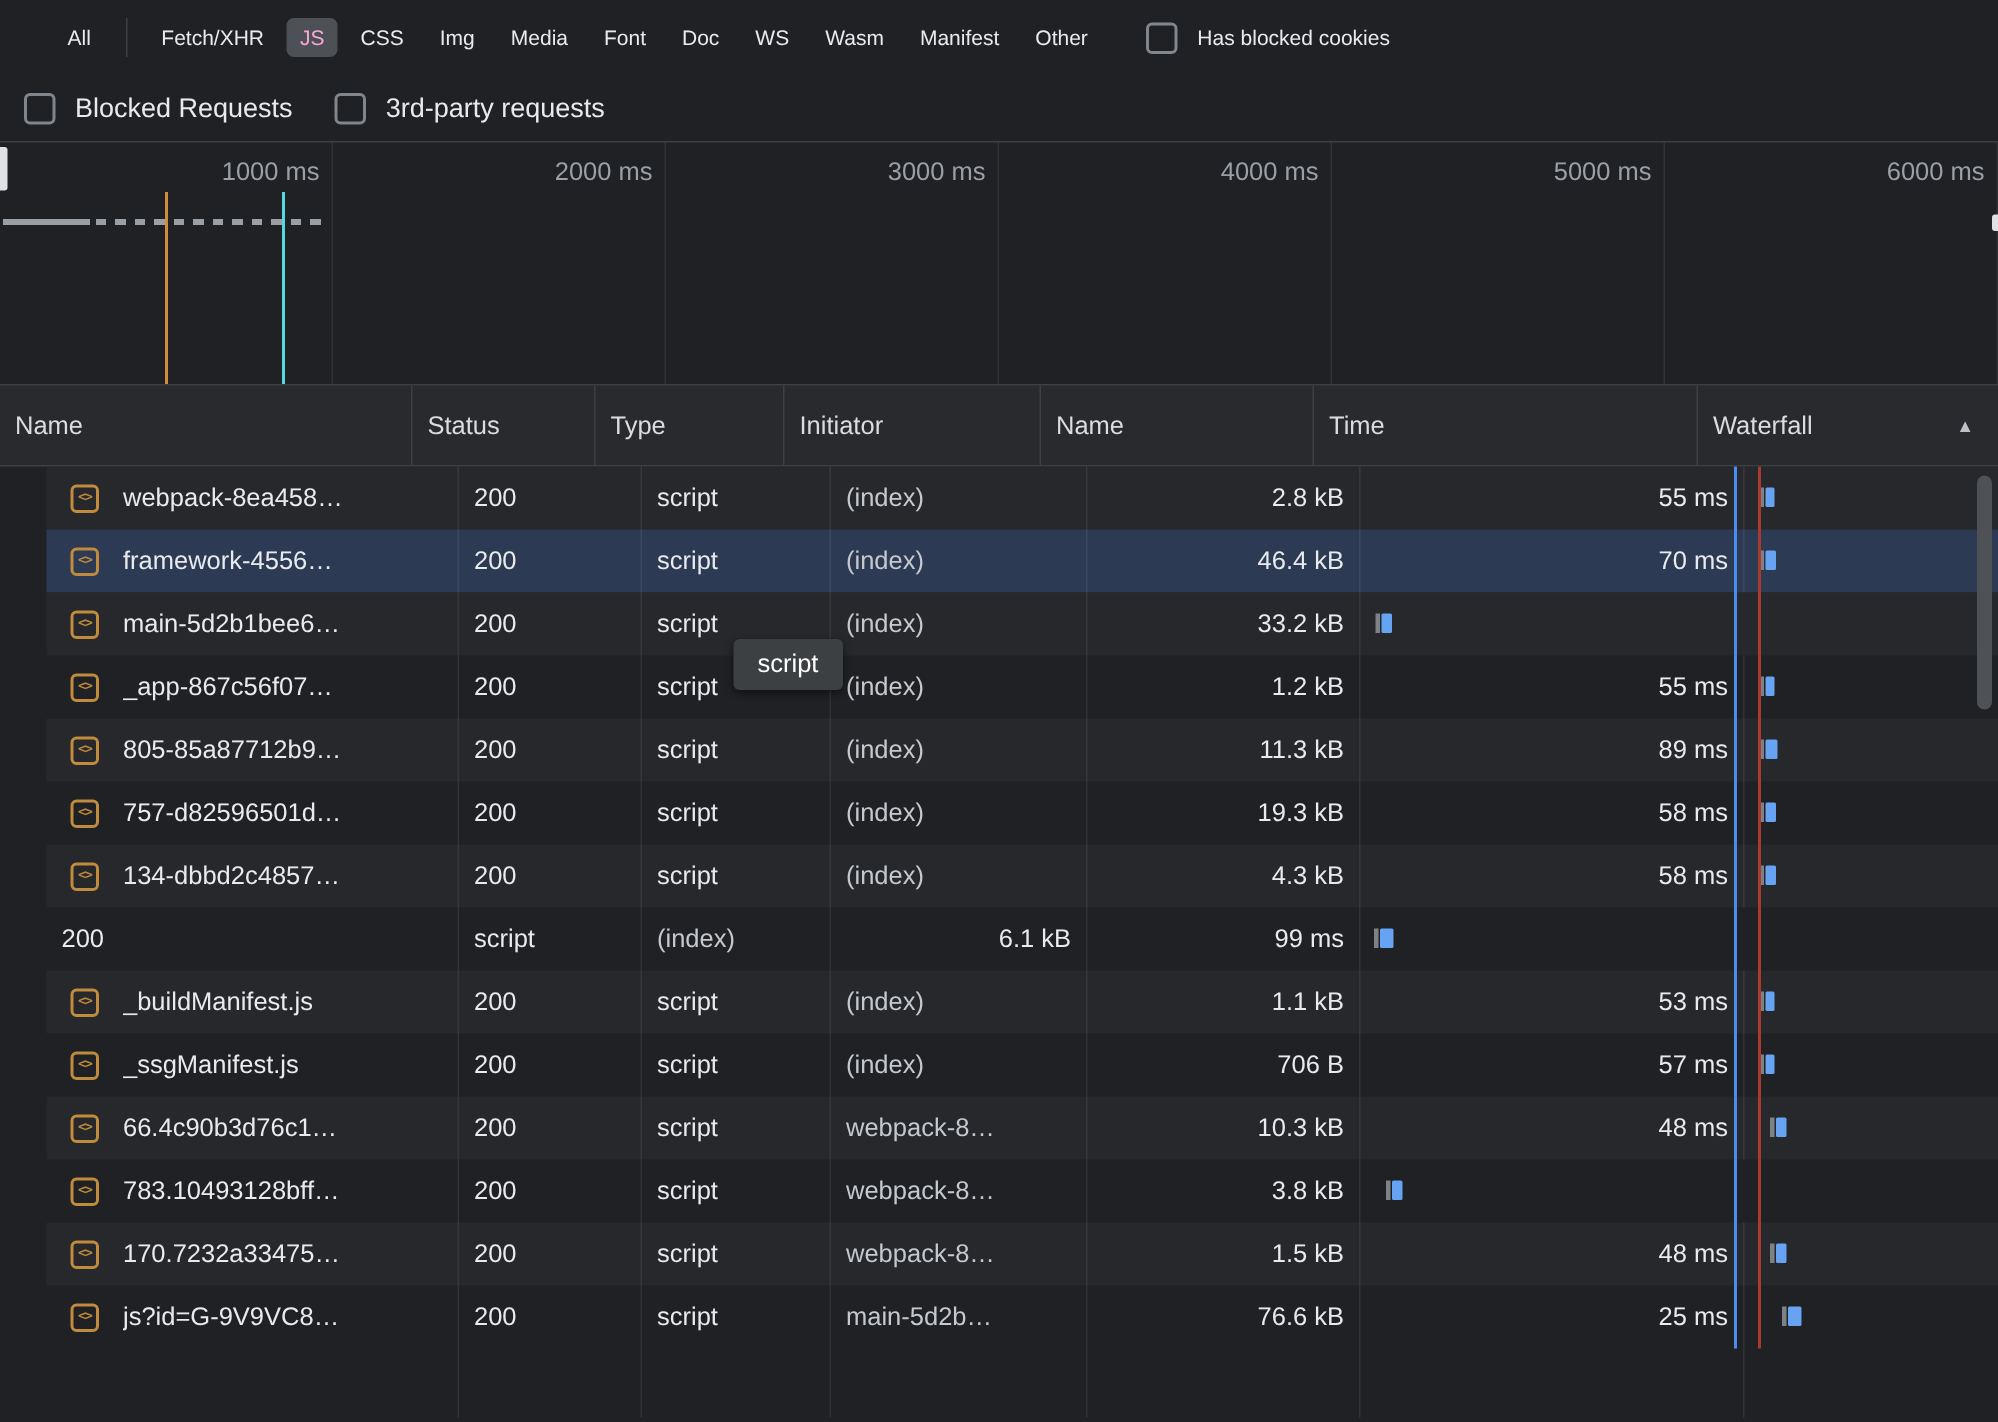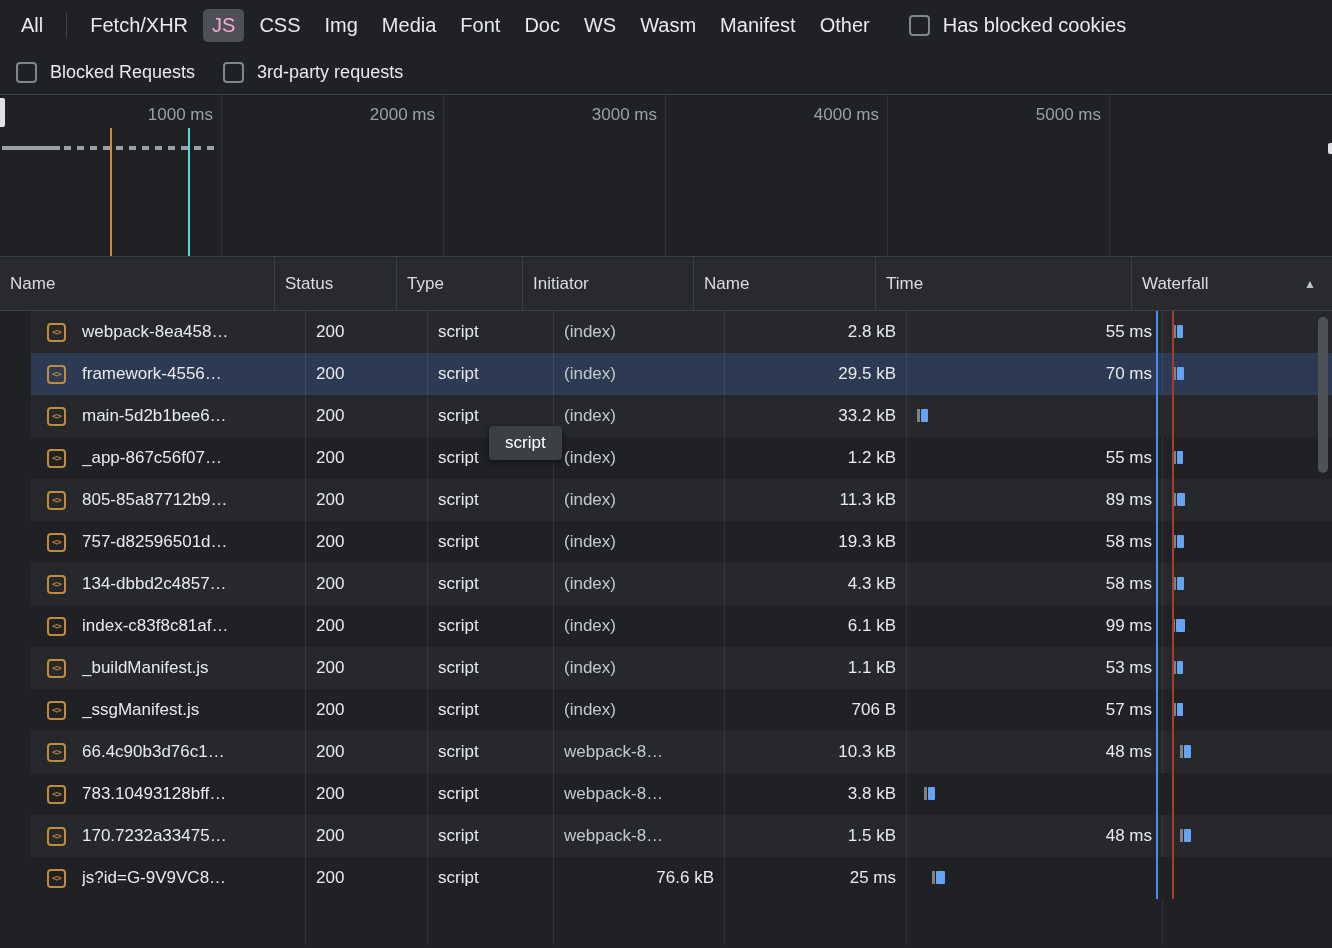--- a/index.html
+++ b/index.html
@@ -7,21 +7,21 @@
   body {
     background: var(--bg, #202124);
     color: var(--text, #e8eaed);
     font-family: "Liberation Sans", sans-serif;
     font-size: 17px;
   }
   .app { position:relative; width:1332px; height:948px; overflow:hidden; }
 
   
   .filters { height:95px; border-bottom:1px solid var(--border, #3c4043); }
-  .frow1 { height:50px; display:flex; align-items:center; padding:0 12px; font-size:20px; }
+  .frow1 { height:50px; display:flex; align-items:center; padding:0 12px; font-size:14px;margin-left:24px; }
   .ftypes { display:flex; align-items:center; gap:6px; }
   .pill { padding:5px 9px; border-radius:5px; cursor:default; white-space:nowrap; }
   .pill.sel { background: var(--pill-bg, #4d5156); color:#f9a8d4; }
   .vsep { width:1px; height:26px; background:var(--border, #3c4043); margin:0 8px; }
   .cbgroup { display:flex; align-items:center; gap:13px; white-space:nowrap; }
   .cbgroup.mleft { margin-left:30px; }
   .checkbox { width:21px; height:21px; border:2px solid #80868b; border-radius:4px; flex:none; }
   .frow2 { height:45px; display:flex; align-items:center; padding:0 16px; gap:28px; font-size:18px; }
 
   
@@ -118,20 +118,21 @@
     </div>
   </div>
 
   <div class="overview">
     <div class="ov-ruler">
         <div class="ov-sec"><span>1000 ms</span></div>
         <div class="ov-sec"><span>2000 ms</span></div>
         <div class="ov-sec"><span>3000 ms</span></div>
         <div class="ov-sec"><span>4000 ms</span></div>
         <div class="ov-sec"><span>5000 ms</span></div>
+        <div class="ov-sec"><span>6000 ms</span></div>
       </div>
     <div class="ov-handle"></div>
     <div class="ov-handle right"></div>
     <div class="ov-solid"></div>
     <div class="ov-dash"></div>
     <div class="ov-line orange" style="left: 110px;"></div>
     <div class="ov-line cyan" style="left: 188px;"></div>
   </div>
 
   <div class="thead">
@@ -179,21 +180,21 @@
       <div class="row selected">
         <div class="cell name">
           <span class="js-icon"></span>
           <span class="nametext">framework-4556…</span>
         </div>
         <div class="cell">200</div>
         <div class="cell">script</div>
         <div class="cell">
           <span class="link">(index)</span>
         </div>
-        <div class="cell num">29.5 kB</div>
+        <div class="cell num">46.4 kB</div>
         <div class="cell num">70 ms</div>
         <div class="cell wf">
           <span class="wf-stub" style="left: 10px;"></span>
           <span class="wf-bar" style="left: 14px; width: 7px;"></span>
         </div>
       </div>
       <div class="row">
         <div class="cell name">
           <span class="js-icon"></span>
           <span class="nametext">main-5d2b1bee6…</span>
@@ -271,24 +272,20 @@
           <span class="link">(index)</span>
         </div>
         <div class="cell num">4.3 kB</div>
         <div class="cell num">58 ms</div>
         <div class="cell wf">
           <span class="wf-stub" style="left: 10px;"></span>
           <span class="wf-bar" style="left: 14px; width: 7px;"></span>
         </div>
       </div>
       <div class="row">
-        <div class="cell name">
-          <span class="js-icon"></span>
-          <span class="nametext">index-c83f8c81af…</span>
-        </div>
         <div class="cell">200</div>
         <div class="cell">script</div>
         <div class="cell">
           <span class="link">(index)</span>
         </div>
         <div class="cell num">6.1 kB</div>
         <div class="cell num">99 ms</div>
         <div class="cell wf">
           <span class="wf-stub" style="left: 9px;"></span>
           <span class="wf-bar" style="left: 13px; width: 9px;"></span>
@@ -378,20 +375,23 @@
           <span class="wf-bar" style="left: 21px; width: 7px;"></span>
         </div>
       </div>
       <div class="row">
         <div class="cell name">
           <span class="js-icon"></span>
           <span class="nametext">js?id=G-9V9VC8…</span>
         </div>
         <div class="cell">200</div>
         <div class="cell">script</div>
+        <div class="cell">
+          <span class="link">main-5d2b…</span>
+        </div>
         <div class="cell num">76.6 kB</div>
         <div class="cell num">25 ms</div>
         <div class="cell wf">
           <span class="wf-stub" style="left: 25px;"></span>
           <span class="wf-bar" style="left: 29px; width: 9px;"></span>
         </div>
       </div>
       <div class="row filler">
         <div class="cell"></div>
         <div class="cell"></div>

